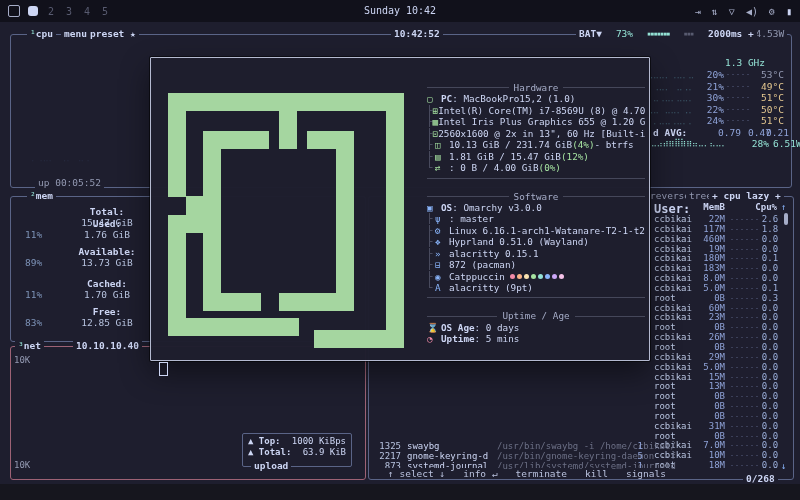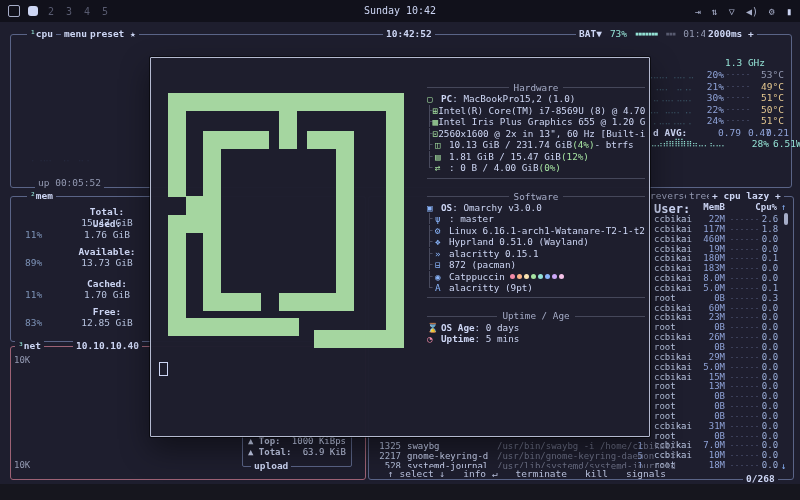--- a/index.html
+++ b/index.html
@@ -60,21 +60,21 @@
   .detailrow span{position:absolute;top:0;white-space:nowrap;}
   .detailrow:nth-of-type(1){top:244px;} .detailrow:nth-of-type(2){top:254px;}
   .detailrow:nth-of-type(3){top:264px;}
   .detailrow .dpid{left:8px;width:24px;text-align:right;color:#b8c4e0;}
   .detailrow .dname{left:38px;color:#cdd6f4;}
   .detailrow .dargs{left:128px;color:#6c7086;}
   .detailrow .dthr{left:262px;width:12px;text-align:right;color:#8fa3d8;}
   .footer{position:absolute;left:16px;top:271px;display:flex;gap:12px;}
   .footer .fitem{background:#1e1e2e;padding:0 3px;font-size:9.5px;color:#bac2de;}
   
-  .floatwin{position:absolute;left:150px;top:57px;width:500px;height:380px;
+  .floatwin{position:absolute;left:150px;top:57px;width:500px;height:304px;
     background:rgba(30,30,46,0.985);border:1.5px solid #b4bad0;border-radius:1px;
     box-shadow:0 0 0 1px rgba(0,0,0,.55),0 12px 30px rgba(0,0,0,.45);box-sizing:border-box;}
   .logo-svg{position:absolute;left:0;top:0;}
   .cursor{position:absolute;left:8px;top:304px;width:7px;height:12px;border:1px solid #cdd6f4;}
   
   .ff{position:absolute;left:276px;top:24px;width:218px;font-size:9.3px;line-height:11.45px;}
   .ffhead{display:flex;align-items:center;gap:5px;color:#a6adc8;height:11.45px;}
   .ffhead .hl{flex:1;height:1px;background:#45475a;}
   .fline{display:flex;align-items:center;height:11.45px;white-space:nowrap;overflow:hidden;}
   .fline .tc{width:8px;color:#585b70;}
@@ -114,22 +114,22 @@
       <span>◀)</span>
       <span>⚙</span>
       <span class="bat">▮</span>
     </div>
   </div>
 
   <div class="box" style="left:10px;top:34px;width:780px;height:152px;">
     <div class="chip" style="left:16px;"><span class="sup">¹</span><b>cpu</b></div>
     <div class="chip" style="left:50px;"><b>menu</b></div>
     <div class="chip" style="left:76px;"><b>preset ★</b></div>
-    <div class="chip" style="left:372px;"><b>10:42:52</b></div>
-    <div class="chip" style="left:565px;display:flex;gap:8px;align-items:center;">
+    <div class="chip" style="left:380px;"><b>10:42:52</b></div>
+    <div class="chip" style="left:565px;display:flex;gap:14px;align-items:center;">
       <b>BAT▼</b>
         <span class="teal">73%</span>
         <span class="teal" style="font-size:7px;letter-spacing:-1px;">▪▪▪▪▪▪▪</span>
         <span class="dim" style="font-size:7px;letter-spacing:-1px;">▪▪▪</span>
         <span class="grey">01:46</span>
         <span class="grey">24.53W</span>
     </div>
     <div class="chip" style="left:694px;"><b>2000ms +</b></div>
 
     <div class="abs teal" style="left:714px;top:22px;font-size:9.5px;">1.3 GHz</div>
@@ -455,21 +455,21 @@
         </div>
 
         <div class="detailrow">
           <span class="dpid">2217</span>
           <span class="dname">gnome-keyring-d</span>
           <span class="dargs">/usr/bin/gnome-keyring-daemon --f</span>
           <span class="dthr">5</span>
         </div>
 
         <div class="detailrow">
-          <span class="dpid">528</span>
+          <span class="dpid">873</span>
           <span class="dname">systemd-journal</span>
           <span class="dargs">/usr/lib/systemd/systemd-journald</span>
           <span class="dthr">1</span>
         </div>
       </div>
 
     <span class="abs blue" style="left:412px;top:264px;font-size:9px;">↓</span>
     <div class="chip" style="left:374px;top:auto;bottom:-6px;"><b>0/268</b></div>
 
     <div class="footer">

